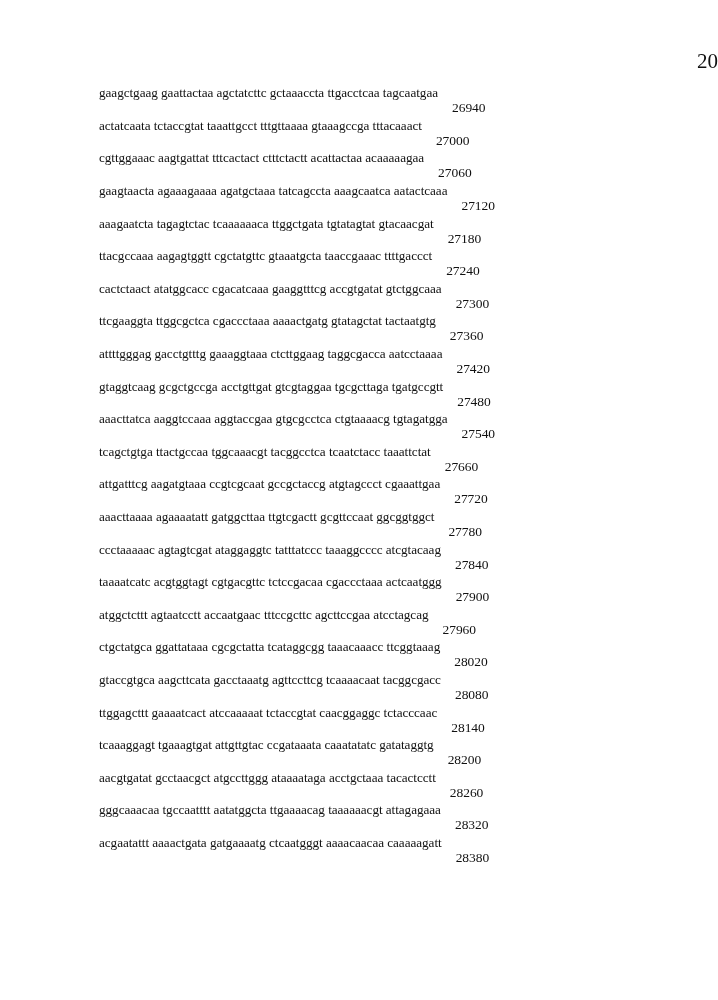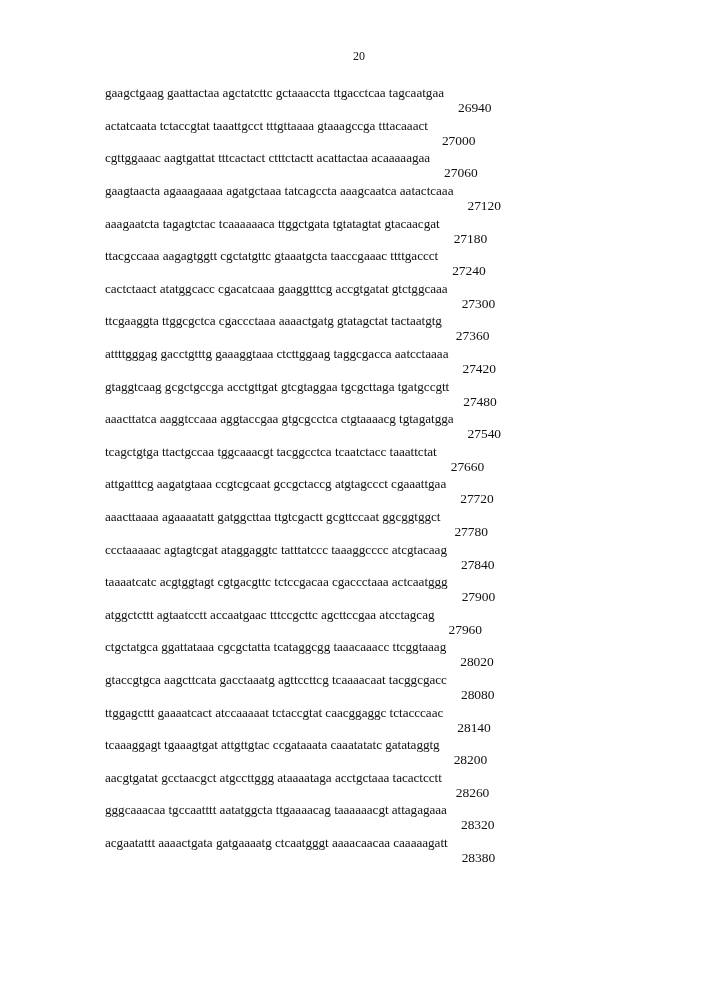--- a/index.html
+++ b/index.html
@@ -1,20 +1,20 @@
 <!DOCTYPE html>
 <html><head>
 <meta charset="utf-8">
 <style>
   html, body { margin: 0; padding: 0; background: #ffffff; }
   body { width: 718px; height: 1000px; position: relative; overflow: hidden;
          font-family: "Liberation Serif", "DejaVu Serif", serif; color: #111; }
-  .page-number { position: absolute; top: 49px; left: 0; width: 100%; text-align: center;
-                 font-size: 12px; }
-  .seq-list { position: absolute; top: 77px; left: 105px; width: 470px; }
+  .page-number { position: absolute; top: 49px; left: 0; width: 100%; text-align: right;
+                 font-size: 21px; }
+  .seq-list { position: absolute; top: 77px; left: 99px; width: 470px; }
   .seq-row { height: 32.6px; display: flex; align-items: center; white-space: nowrap;
              font-size: 13.2px; letter-spacing: -0.05px; }
   .seq-text { flex: 0 0 auto; }
   .seq-pos { margin-left: 14px; font-size: 13.5px; margin-top: 30px; }
 </style>
 </head>
 <body>
 
 <div class="page-number">20</div>
 

